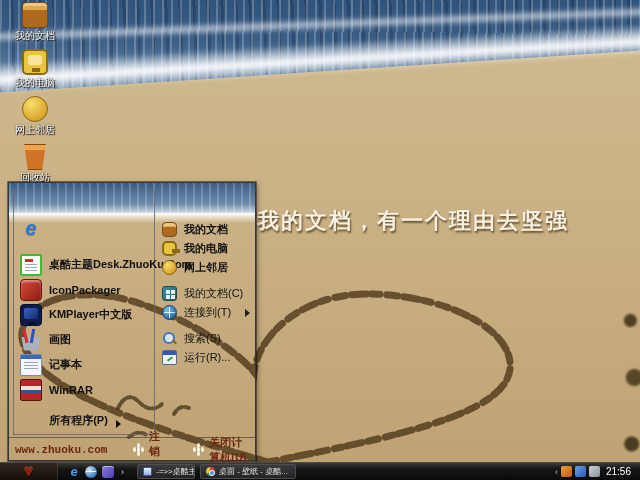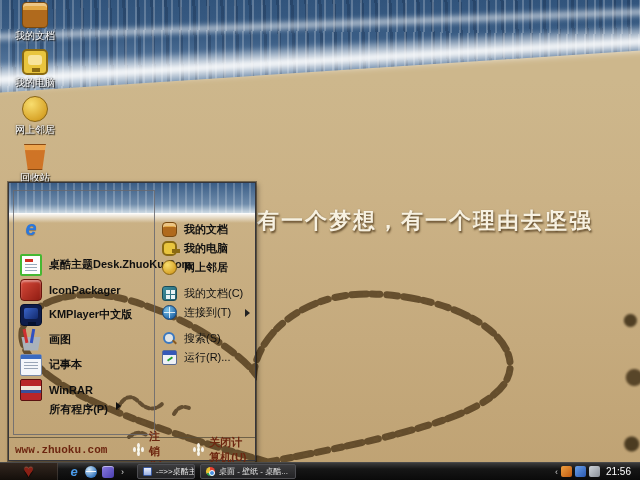--- a/index.html
+++ b/index.html
@@ -59,21 +59,21 @@
   .menu-inner{position:absolute;inset:0;display:flex;flex-direction:column;}
   .menu-body{flex:1;display:flex;padding:7px 3px 2px 4px;}
   .mcol-left{width:142px;border:1px solid rgba(105,105,110,.85);display:flex;flex-direction:column;
     padding:24px 4px 6px 6px;}
   .mcol-right{flex:1;padding:30px 2px 0 7px;display:flex;flex-direction:column;position:relative;}
   .mitem{display:flex;align-items:center;gap:7px;cursor:default;}
   .mitem .txt{font-size:11px;font-weight:bold;color:#101010;white-space:nowrap;}
   .mitem .sub{font-size:10px;font-weight:normal;color:#20262c;}
   .left-item{height:25px;}
   .ie-item{height:37px;align-items:flex-start;padding-top:2px;}
-  .allprog{margin-top:auto;height:26px;display:flex;align-items:flex-start;justify-content:center;gap:8px;}
+  .allprog{margin-top:auto;height:26px;display:flex;align-items:flex-end;justify-content:center;gap:8px;}
   .allprog .txt{font-size:11px;font-weight:bold;color:#101010;}
   .tri{width:0;height:0;border-left:5px solid #111;border-top:4px solid transparent;border-bottom:4px solid transparent;}
   .right-item{height:19px;}
   .right-item .txt{font-weight:normal;}
   .right-item.bold .txt{font-weight:bold;}
   .rgap{height:7px;}
   .menu-footer{height:24px;border-top:1px solid rgba(90,80,60,.8);display:flex;align-items:center;padding:0 6px;}
   .site{font-family:"Liberation Mono","DejaVu Sans Mono",monospace;font-size:11px;font-weight:bold;color:#6d2610;text-align:right;}
   .fbtn{display:flex;align-items:center;gap:5px;margin-left:26px;cursor:pointer;}
   .fbtn .txt{font-size:11px;font-weight:bold;color:#6d2610;}
@@ -158,21 +158,21 @@
   <div class="foam2"></div>
   <div class="foam"></div>
   <div class="weed"></div>
 
   <svg class="heart-svg" width="560" height="218" viewBox="0 0 560 218">
     <path d="M268 206 C 150 172, 28 132, 22 82 C 19 50, 68 28, 128 44 C 186 60, 238 96, 254 116 C 258 80, 302 36, 372 38 C 444 40, 506 70, 510 106 C 515 152, 424 176, 268 206 Z" fill="none" stroke="#4a3417" stroke-width="7" stroke-linecap="round" stroke-dasharray="11 6 15 5 8 7" opacity="0.78"></path>
     <path d="M268 206 C 150 172, 28 132, 22 82 C 19 50, 68 28, 128 44 C 186 60, 238 96, 254 116 C 258 80, 302 36, 372 38 C 444 40, 506 70, 510 106 C 515 152, 424 176, 268 206 Z" fill="none" stroke="#6b5330" stroke-width="3" stroke-dasharray="5 9 3 7" stroke-dashoffset="40" opacity="0.6"></path>
     <path d="M118 152 q 9 -18 21 -6 t 23 2 m 12 10 q 6 -11 17 -5 m -62 28 q 10 -8 19 -1" fill="none" stroke="#3c2a12" stroke-width="4" stroke-linecap="round" stroke-dasharray="4 3" opacity="0.7"></path>
   </svg>
 
-  <div class="caption cap1">有一个梦想，有一个理由去坚强</div>
+  <div class="caption cap1">我的文档，有一个理由去坚强</div>
 
   <div class="dicon" style="top:2px">
     <div class="glyph g-box"></div>
     <div class="lbl">我的文档</div>
   </div>
   <div class="dicon" style="top:49px">
     <div class="glyph g-monitor"></div>
     <div class="lbl">我的电脑</div>
   </div>
   <div class="dicon" style="top:96px">

